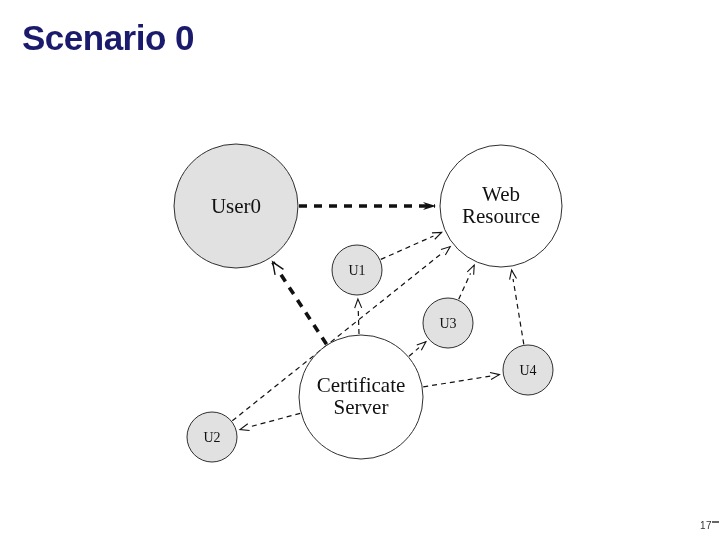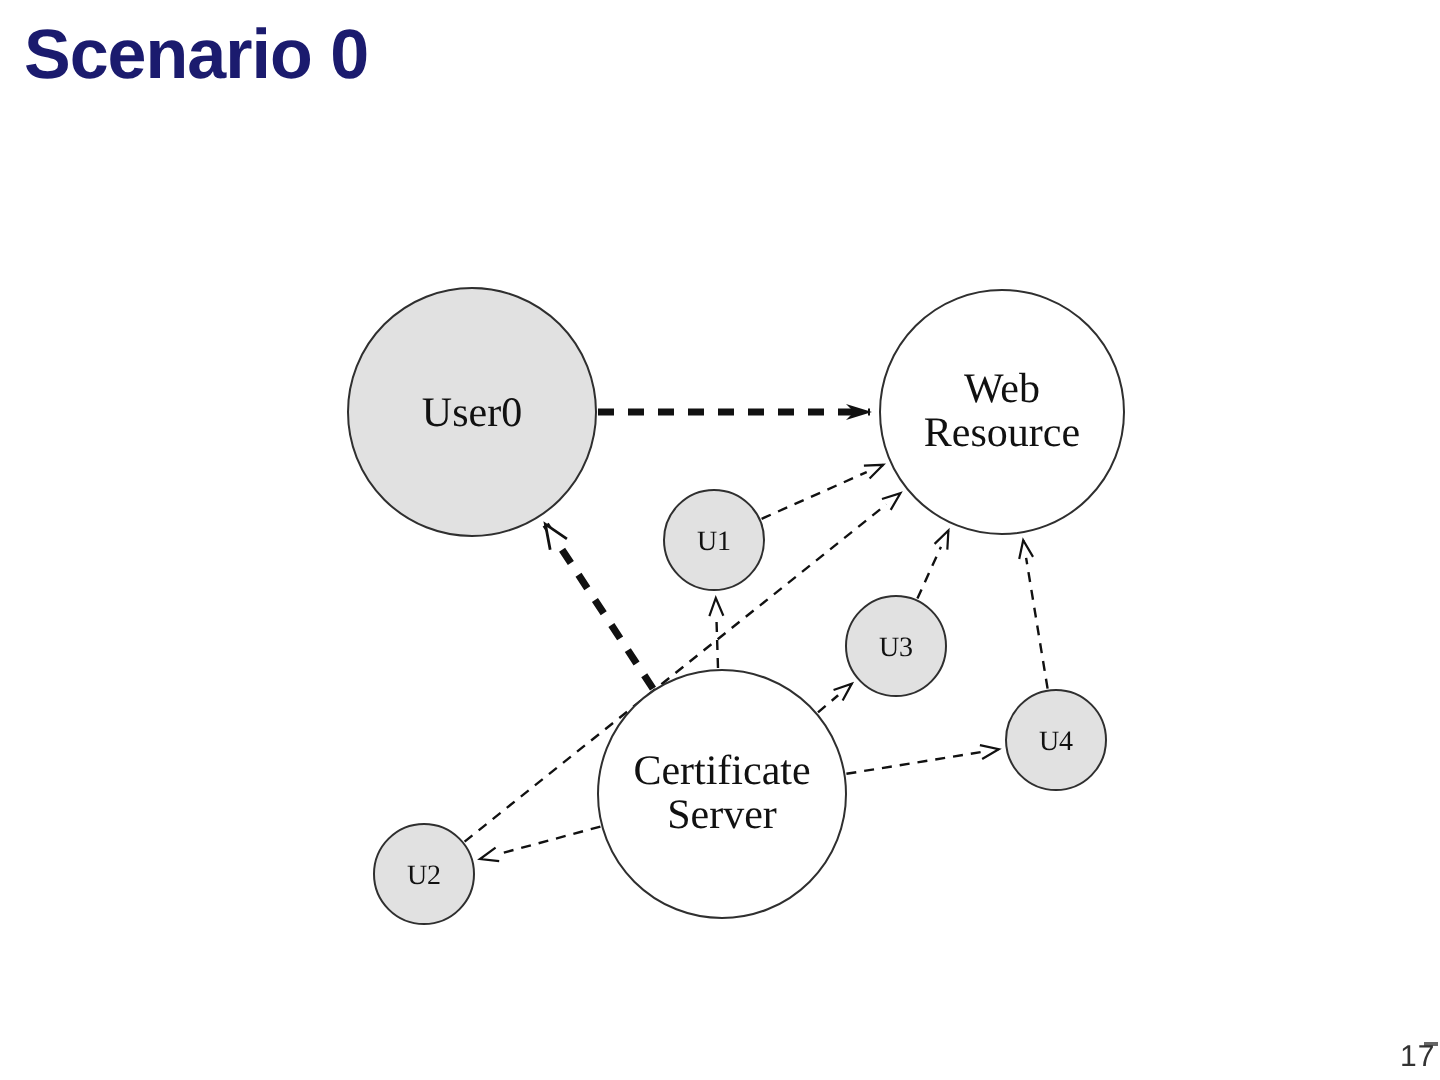--- a/index.html
+++ b/index.html
@@ -2,32 +2,32 @@
 <html><head>
 <meta charset="utf-8">
 <style>
   html,body { margin:0; padding:0; background:#fff; }
   .slide {
     position:relative; width:720px; height:540px;
     background:#ffffff; overflow:hidden;
     font-family:"Liberation Sans", sans-serif;
   }
   .slide-title {
-    position:absolute; left:8px; top:4px; margin:4px;
+    position:absolute; left:8px; top:4px; margin:14px;
     font-size:35px; font-weight:700; letter-spacing:-0.5px;
   }
   #diagram { position:absolute; left:0; top:0; }
   .caption {
     position:absolute; left:50px; top:478px; height:40px;
     display:flex; align-items:center; padding:0 11px;
     font-size:23px; white-space:nowrap;
   }
   .page-num {
     position:absolute; left:700px; top:520px;
-    font-size:15px; color:#333; letter-spacing:0.5px;
+    font-size:10px; color:#333; letter-spacing:0.5px;
   }
   .corner-dash {
     position:absolute; left:712px; top:521px;
     width:7px; height:2px; background:#666;
   }
 </style>
 </head>
 <body>
 
 <div class="slide">

